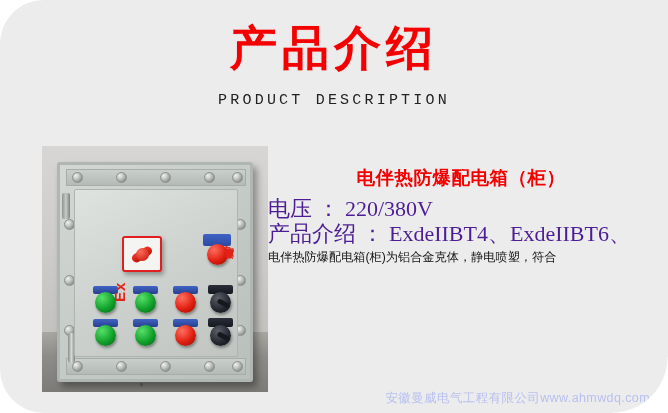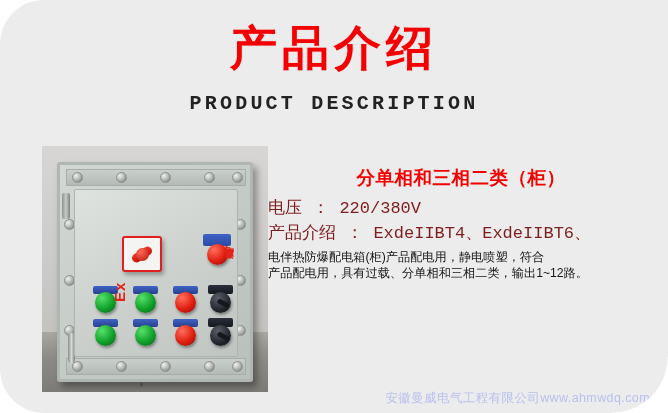--- a/index.html
+++ b/index.html
@@ -21,22 +21,22 @@
   }
 
   
   .header{position:absolute;left:0;top:18px;width:668px;text-align:center;}
   .title{
     color:#f40000;font-size:47px;line-height:60px;font-weight:700;
     letter-spacing:5px;font-family:"Liberation Serif",serif;
     text-shadow:0 0 1px rgba(255,0,0,.35);
   }
   .subtitle{
-    margin-top:14px;color:#222222;font-size:20px;letter-spacing:3.2px;
-    font-family:"Liberation Mono",monospace;font-weight:700;
+    margin-top:14px;color:#222222;font-size:15px;letter-spacing:3.2px;
+    font-family:"Liberation Mono",monospace;font-weight:400;
   }
 
   
   .photo{
     position:absolute;left:42px;top:146px;width:226px;height:246px;
     background:#1b1b1b;overflow:hidden;
   }
   .wall{
     position:absolute;left:0;top:0;width:226px;height:186px;
     background:linear-gradient(180deg,#d8d6d4 0%,#cdcbc9 60%,#c4c2bf 100%);
@@ -151,22 +151,22 @@
     transform:rotate(180deg);
   }
 
   
   .info{position:absolute;left:268px;top:166px;width:396px;}
   .prod-name{
     color:#f40000;font-size:18.5px;font-weight:700;text-align:center;
     letter-spacing:.5px;line-height:24px;padding-right:10px;
   }
   .spec{
-    margin-top:6px;color:#7f1d1d;font-size:17px;line-height:25px;
-    font-family:Liberation Mono, monospace;
+    margin-top:6px;color:#4c1d95;font-size:22px;line-height:25px;
+    font-family:Liberation Serif, serif;
   }
   .spec div{white-space:nowrap;}
   .desc{
     margin-top:4px;color:#151515;font-size:12.2px;line-height:15.6px;
     font-family:"Liberation Sans",sans-serif;
   }
   .desc div{white-space:nowrap;}
 
   
   .watermark{
@@ -259,26 +259,25 @@
         </div>
 
         <div class="ex-mark">Ex</div>
       </div>
 
       <div class="side-text">湖北曼威电气</div>
     </div>
   </div>
 
   <div class="info">
-    <div class="prod-name">分单相和三相二类（柜）</div>
+    <div class="prod-name">电伴热防爆配电箱（柜）</div>
     <div class="spec">
       <div>电压 ： 220/380V</div>
       <div>产品介绍 ： ExdeIIBT4、ExdeIIBT6、</div>
     </div>
     <div class="desc">
-      <div>电伴热防爆配电箱(柜)产品配电用，静电喷塑，符合</div>
-      <div>产品配电用，具有过载、分单相和三相二类，输出1~12路。</div>
+      <div>电伴热防爆配电箱(柜)为铝合金克体，静电喷塑，符合</div>
     </div>
   </div>
 
   <div class="watermark">安徽曼威电气工程有限公司www.ahmwdq.com</div>
 
 </div>
 
 </body></html>

